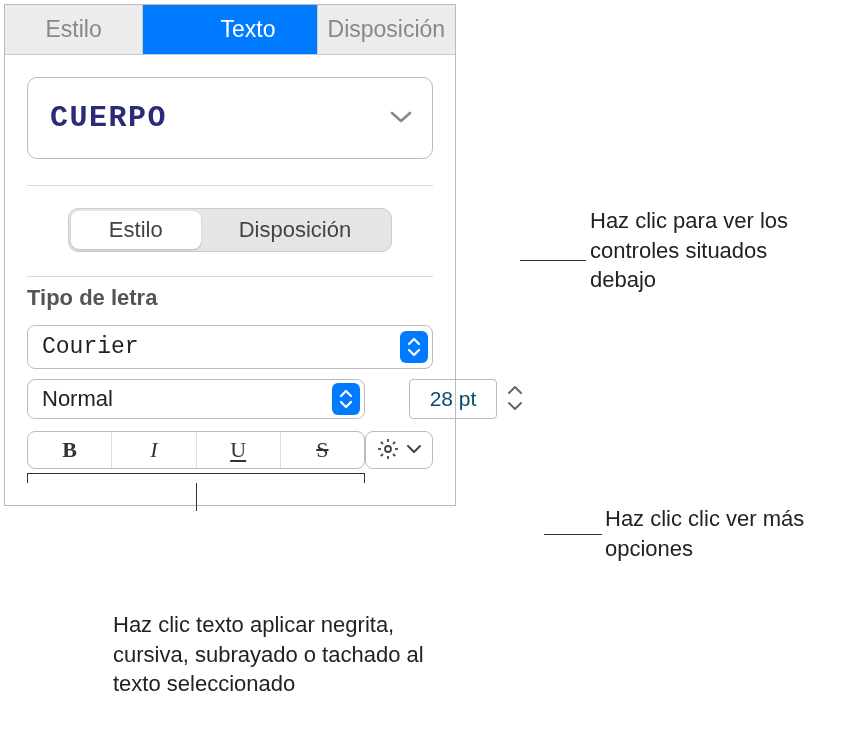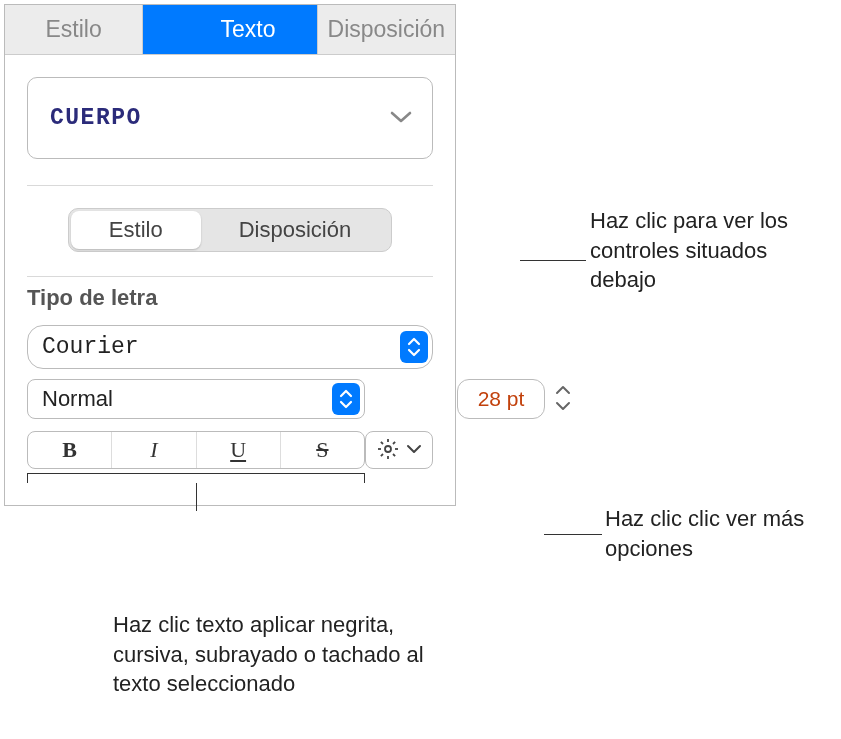--- a/index.html
+++ b/index.html
@@ -53,21 +53,21 @@
       border-radius: 10px;
       display: flex;
       align-items: center;
       padding: 0 20px 0 22px;
       justify-content: space-between;
       cursor: pointer;
     }
     .para-style-label {
       font-family: Courier, "Courier New", monospace;
       font-weight: 700;
-      font-size: 23px;
+      font-size: 30px;
       letter-spacing: 1.5px;
       color: #2b2b7a;
     }
     .divider {
       border-top: 1px solid #d9d9d9;
       margin-top: 26px;
     }
     
     .segmented-wrap {
       display: flex;
@@ -103,21 +103,21 @@
       font-size: 22px;
       font-weight: 600;
       color: #555;
       margin-top: 8px;
     }
     
     .font-select {
       margin-top: 14px;
       height: 44px;
       border: 1px solid #bbb;
-      border-radius: 16px;
+      border-radius: 8px;
       display: flex;
       align-items: center;
       padding: 0 4px 0 14px;
       justify-content: space-between;
       cursor: pointer;
     }
     .font-select-label {
       font-family: Courier, "Courier New", monospace;
       font-size: 23px;
       color: #222;
@@ -129,21 +129,21 @@
       background: #007aff;
       display: flex;
       flex-direction: column;
       align-items: center;
       justify-content: center;
     }
     
     .weight-row {
       display: flex;
       margin-top: 10px;
-      gap: 92px;
+      gap: 44px;
     }
     .weight-select {
       flex: 0 0 338px;
       height: 40px;
       border: 1px solid #bbb;
       border-radius: 8px;
       display: flex;
       align-items: center;
       padding: 0 4px 0 14px;
       justify-content: space-between;
@@ -151,26 +151,26 @@
     }
     .weight-select-label { font-size: 22px; color: #222; }
     .size-stepper {
       flex: 0 0 118px;
       display: flex;
       height: 40px;
     }
     .size-value {
       flex: 1;
       border: 1px solid #bbb;
-      border-radius: 12px;
+      border-radius: 4px;
       display: flex;
       align-items: center;
       justify-content: center;
       font-size: 21px;
-      color: #c2410c;
+      color: #0c4a6e;
     }
     .stepper-arrows {
       width: 24px;
       display: flex;
       flex-direction: column;
       align-items: center;
       justify-content: center;
       margin-left: 6px;
     }
     

